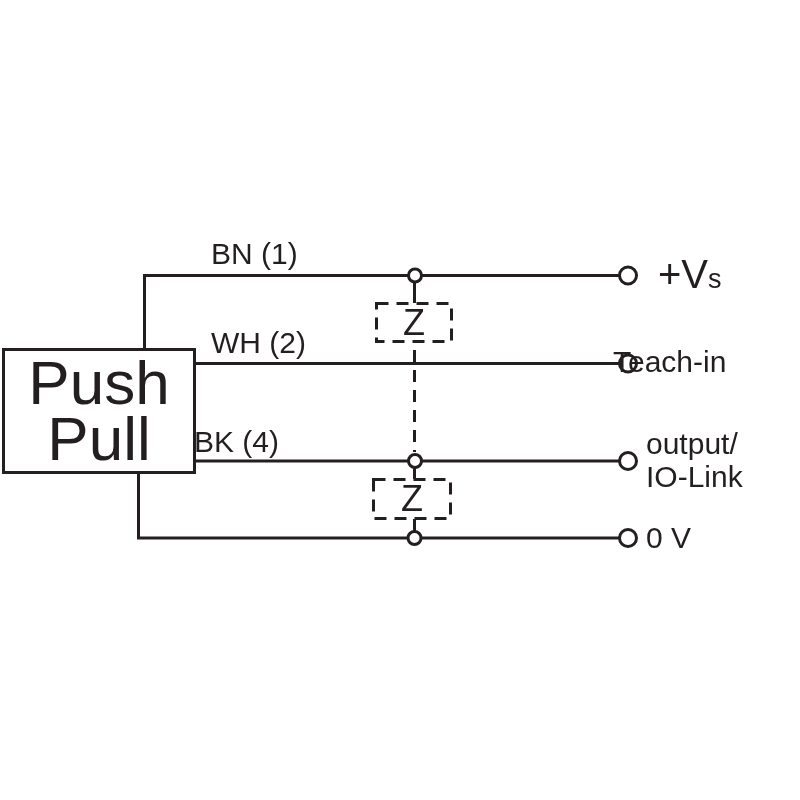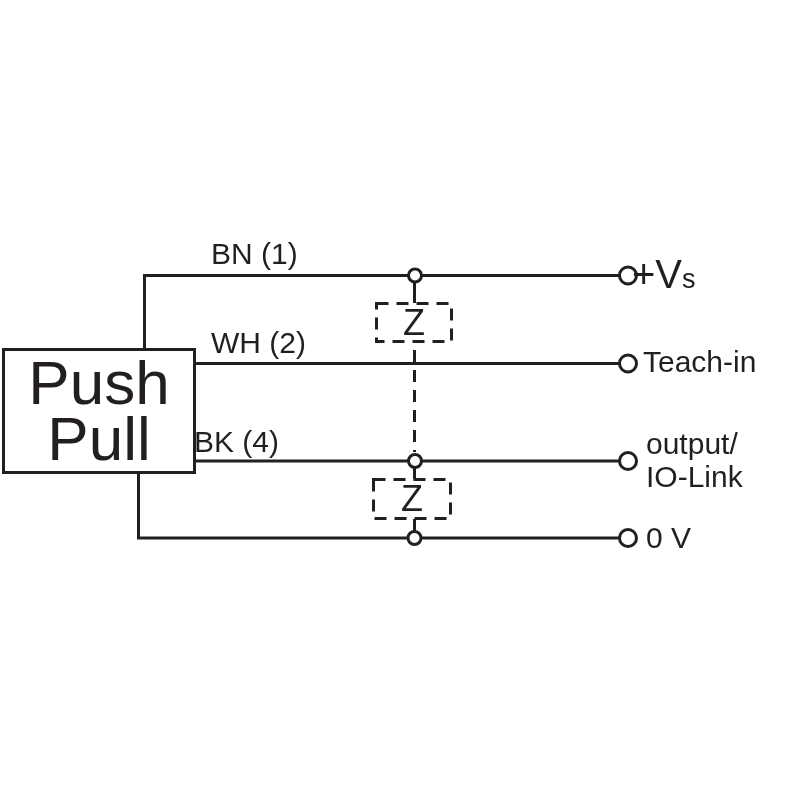--- a/index.html
+++ b/index.html
@@ -32,21 +32,21 @@
     left:2px;top:348px;width:194px;height:126px;
     display:flex;flex-direction:column;
     align-items:center;justify-content:center;
     box-sizing:border-box;
   }
   .device-box span{
     display:block;
     font-size:62px;
     line-height:56px;
   }
-  .terminal-vs{position:absolute;left:632px;top:254px;font-size:40px;line-height:40px;white-space:nowrap;}
+  .terminal-vs{position:absolute;left:658px;top:254px;font-size:40px;line-height:40px;white-space:nowrap;}
   .terminal-vs .sub{font-size:27px;}
   .terminal-two-line{position:absolute;left:646px;top:427px;font-size:30px;line-height:33px;white-space:nowrap;}
   .terminal-two-line span{display:block;}
   .z-label{
     position:absolute;
     display:flex;align-items:center;justify-content:center;
     font-size:36px;line-height:36px;
   }
   .z1{left:375px;top:302px;width:78px;height:41px;}
   .z2{left:372px;top:478px;width:80px;height:42px;}
@@ -88,21 +88,21 @@
     <span>Pull</span>
   </div>
 
   <div class="lbl" style="left:211px;top:235px;">BN (1)</div>
   <div class="lbl" style="left:211px;top:324px;">WH (2)</div>
   <div class="lbl" style="left:194px;top:423px;">BK (4)</div>
 
   <div class="terminal-vs">
     <span>+V</span><span class="sub">s</span>
   </div>
-  <div class="lbl" style="left:643px;top:343px;">Teach-in</div>
+  <div class="lbl" style="left:613px;top:343px;">Teach-in</div>
   <div class="terminal-two-line">
     <span>output/</span>
     <span>IO-Link</span>
   </div>
   <div class="lbl" style="left:646px;top:519px;">0 V</div>
 
   <div class="z-label z1">Z</div>
   <div class="z-label z2">Z</div>
 
 </div>

